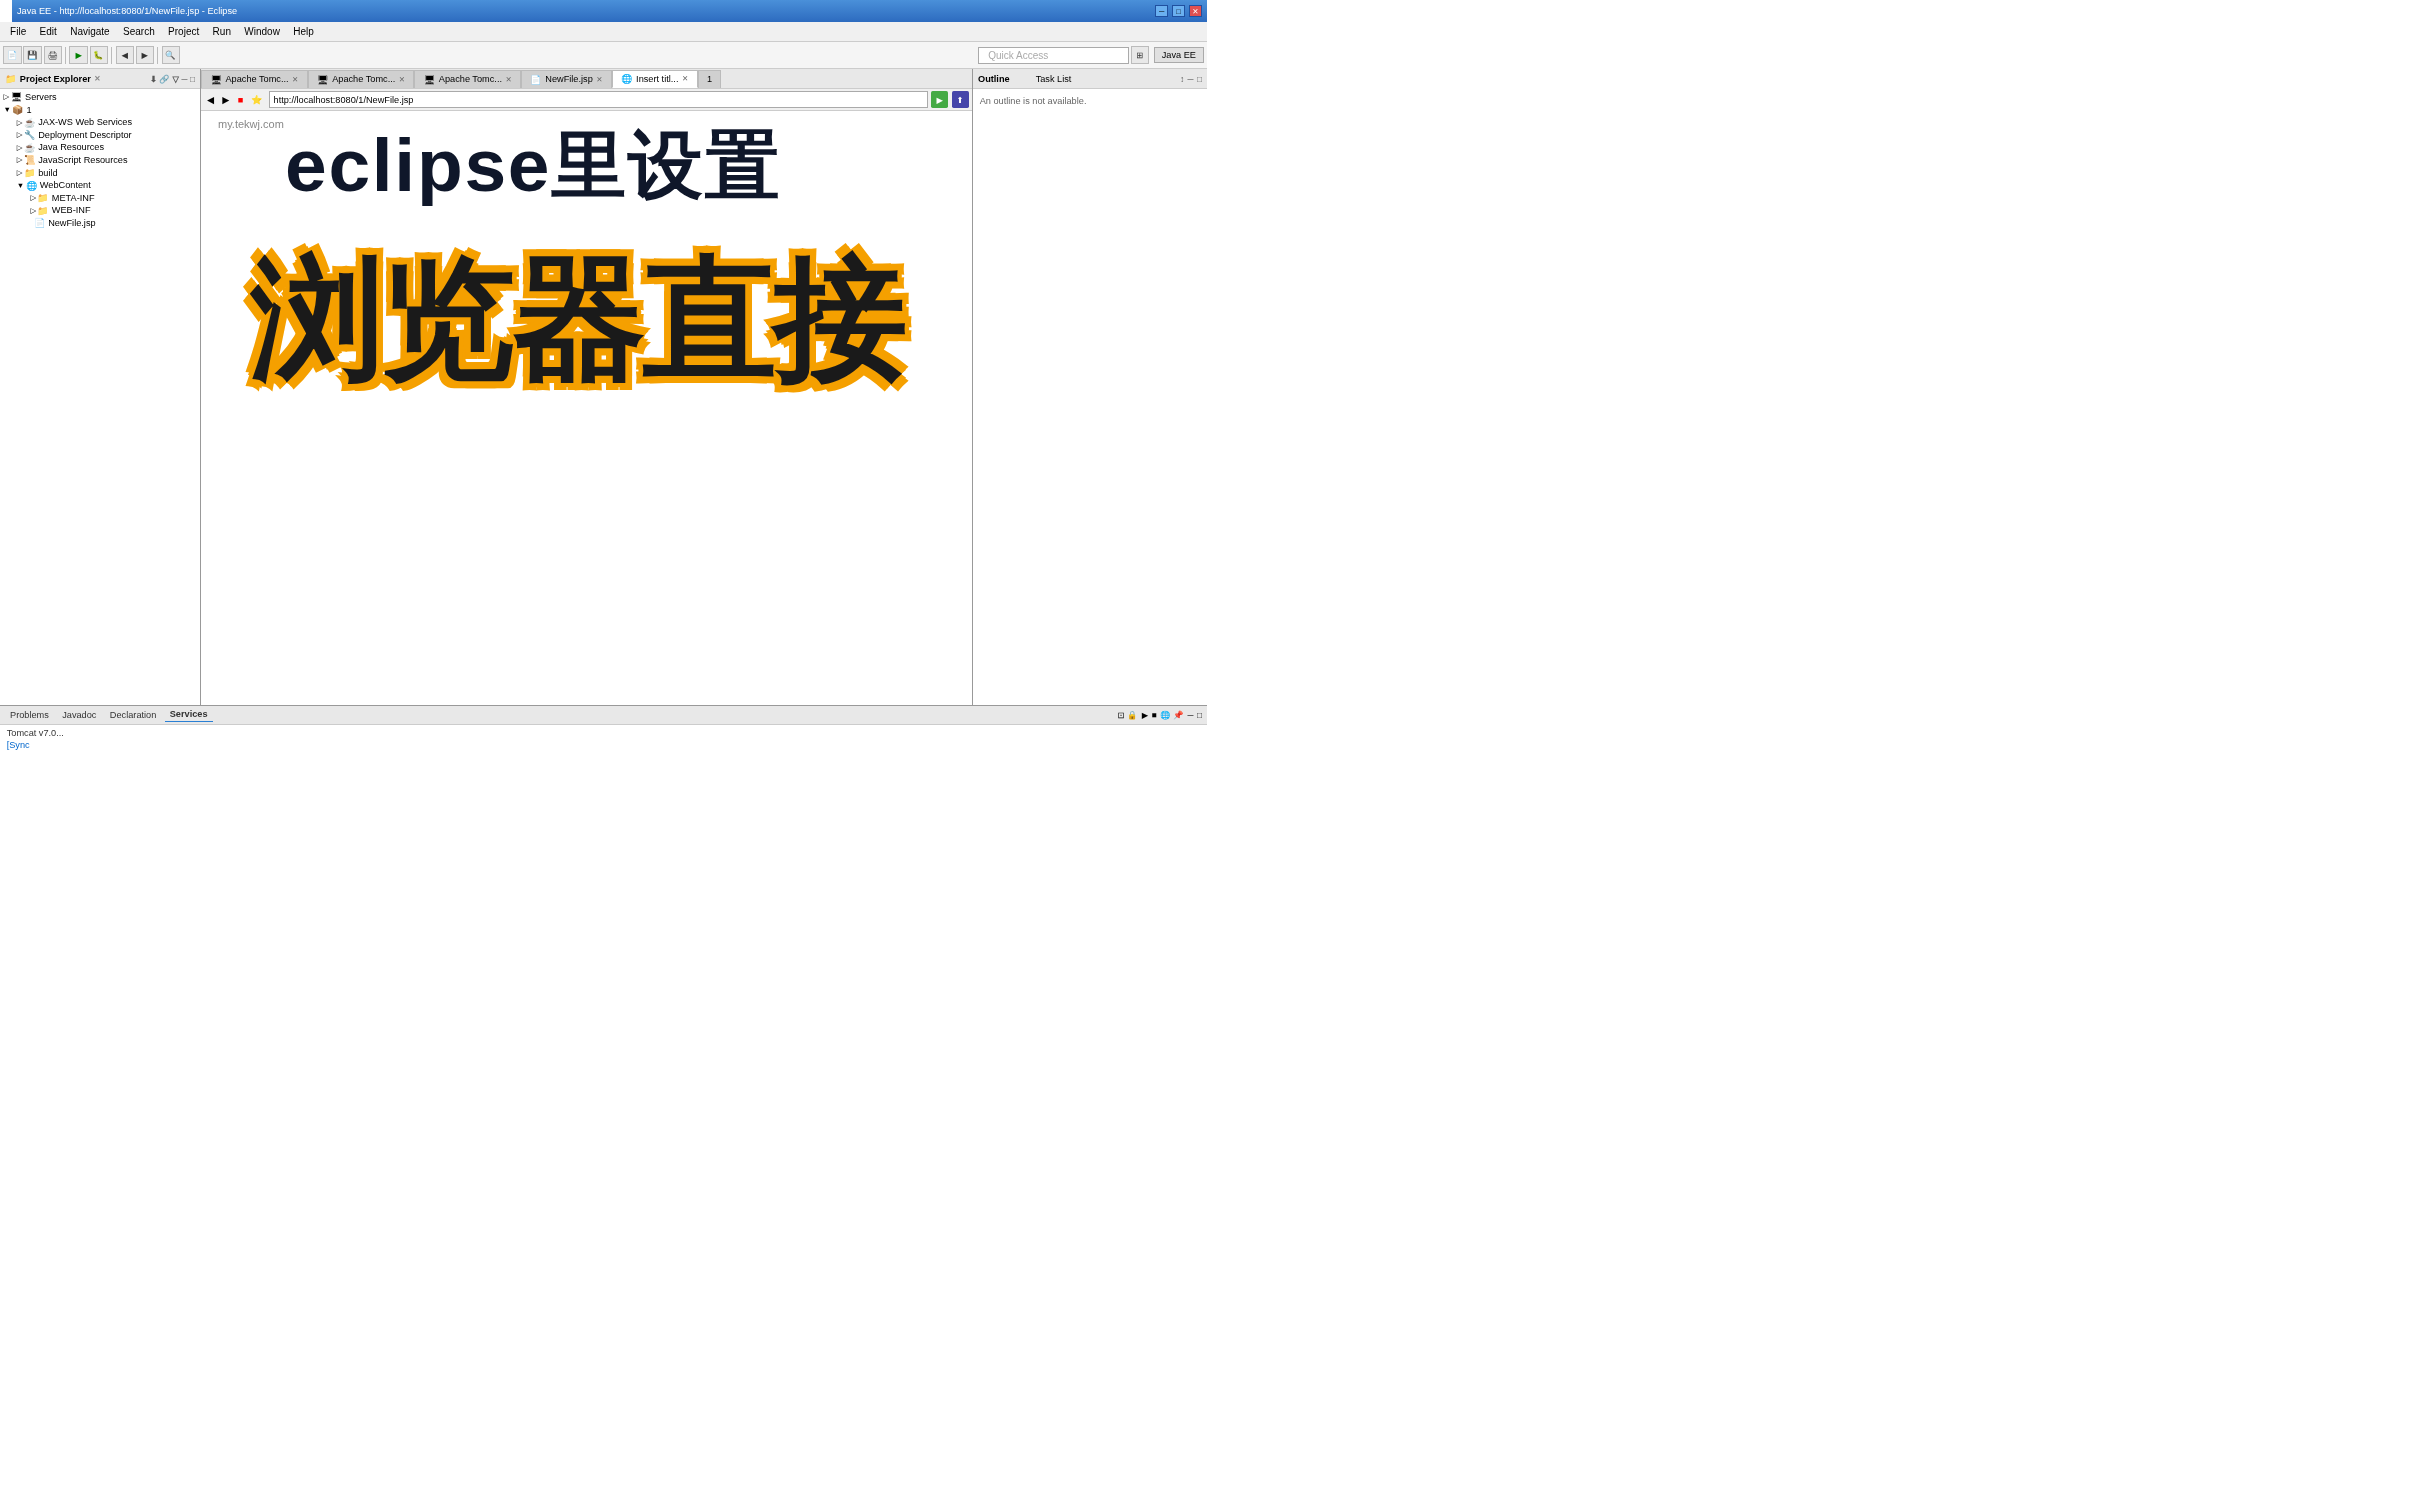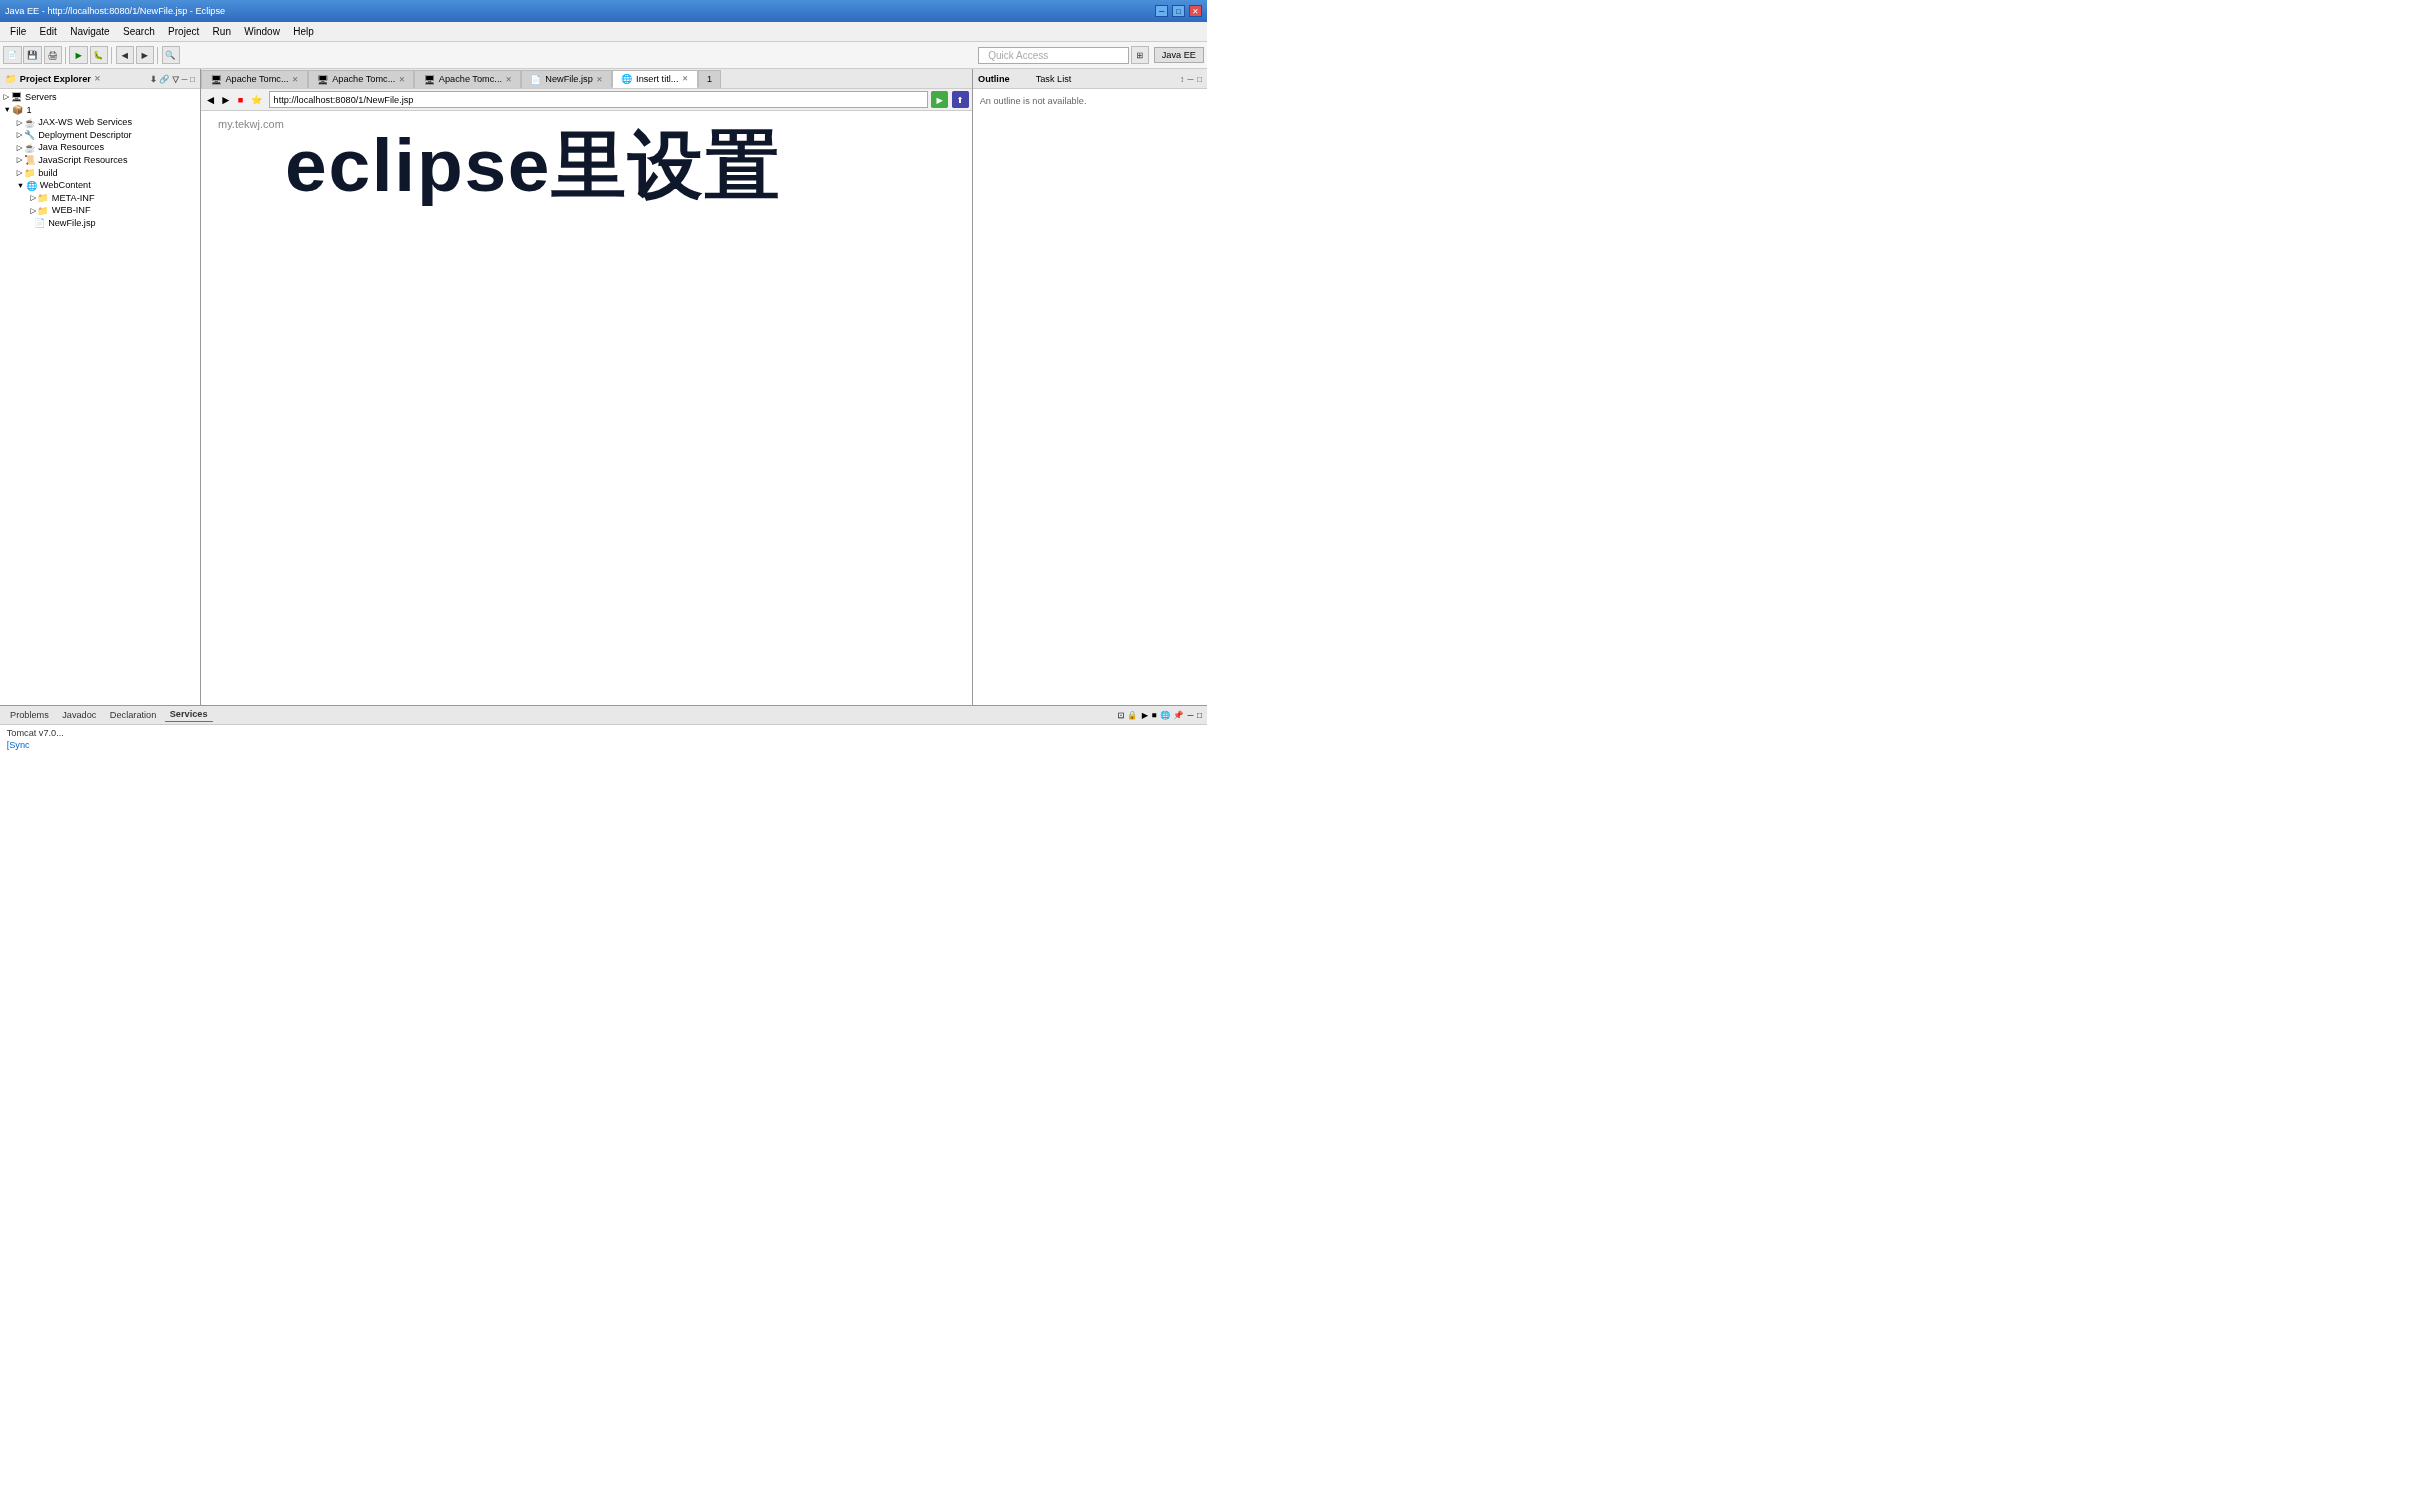--- a/index.html
+++ b/index.html
@@ -16,20 +16,21 @@
     
     #title-bar {
       height: 18.4px;
       background: linear-gradient(to bottom, #4a90d9, #2d6bbf);
       display: flex;
       align-items: center;
       justify-content: space-between;
       padding: 11px 5px;
       color: white;
       font-size: 9.2px;
+      margin-left: 12px;
     }
     #title-text { flex: 1; }
     #title-controls { display: flex; gap: 3.4px; }
     .title-btn {
       width: 13.4px; height: 11.7px;
       background: #6ab0f0;
       border: 0.8px solid #2050a0;
       display: flex; align-items: center; justify-content: center;
       font-size: 7.5px; cursor: pointer; color: #000;
     }
@@ -549,20 +550,21 @@
       <div class="addr-action-btn">▶</div>
       <div class="addr-action-btn blue">⬆</div>
     </div>
 
     <div id="editor-content">
       <div id="website-text">my.tekwj.com</div>
 
       <div id="overlay-container">
         <div id="chinese-title">eclipse里设置</div>
         <div id="chinese-main">
+          <div>浏览器直接</div>
         </div>
       </div>
     </div>
   </div>
 
   <div id="right-panel">
     <div id="right-panel-header">
       <div id="right-panel-header-left">
         <span class="panel-tab-label">Outline</span>
         <span class="panel-tab-label" style="font-weight:normal;">Task List</span>

